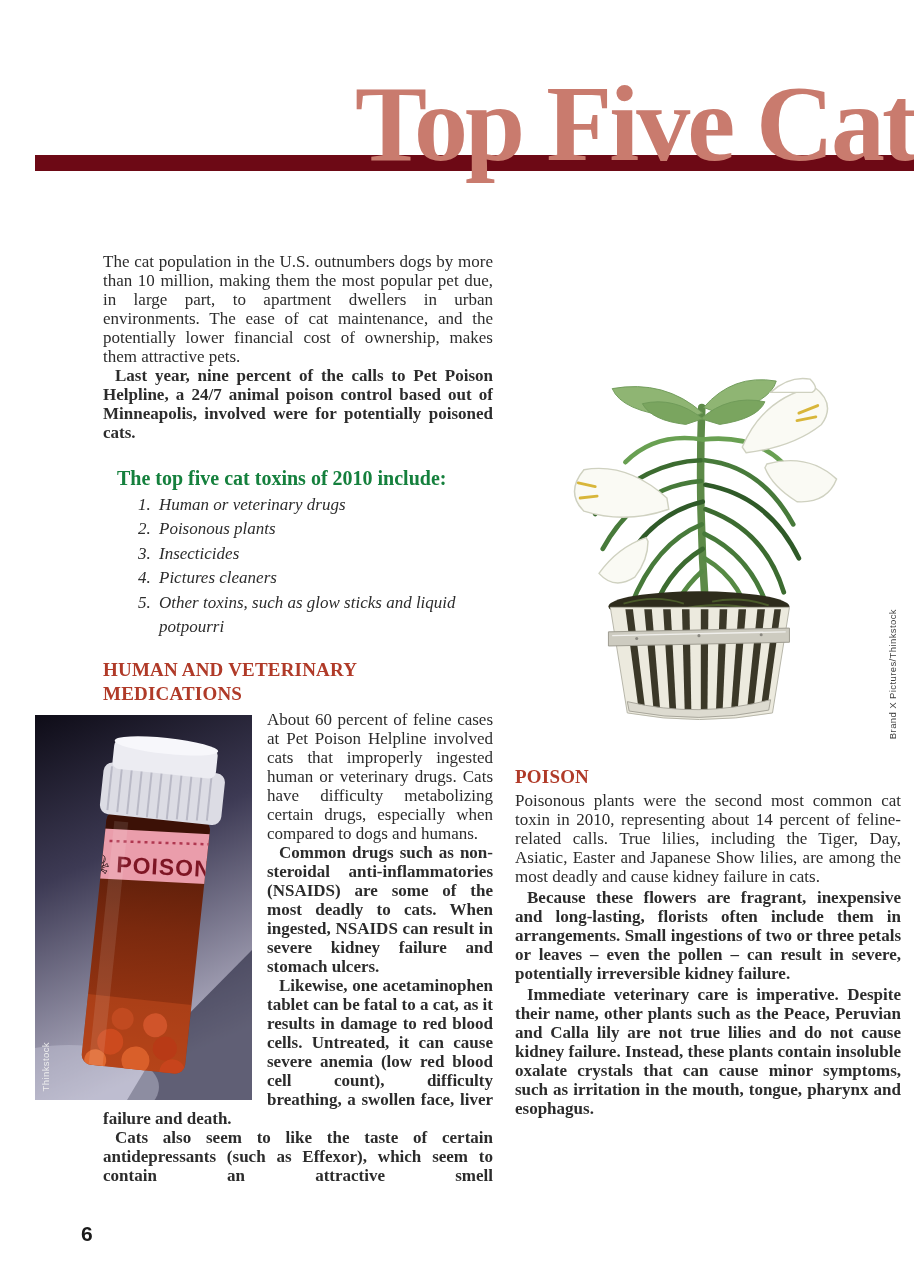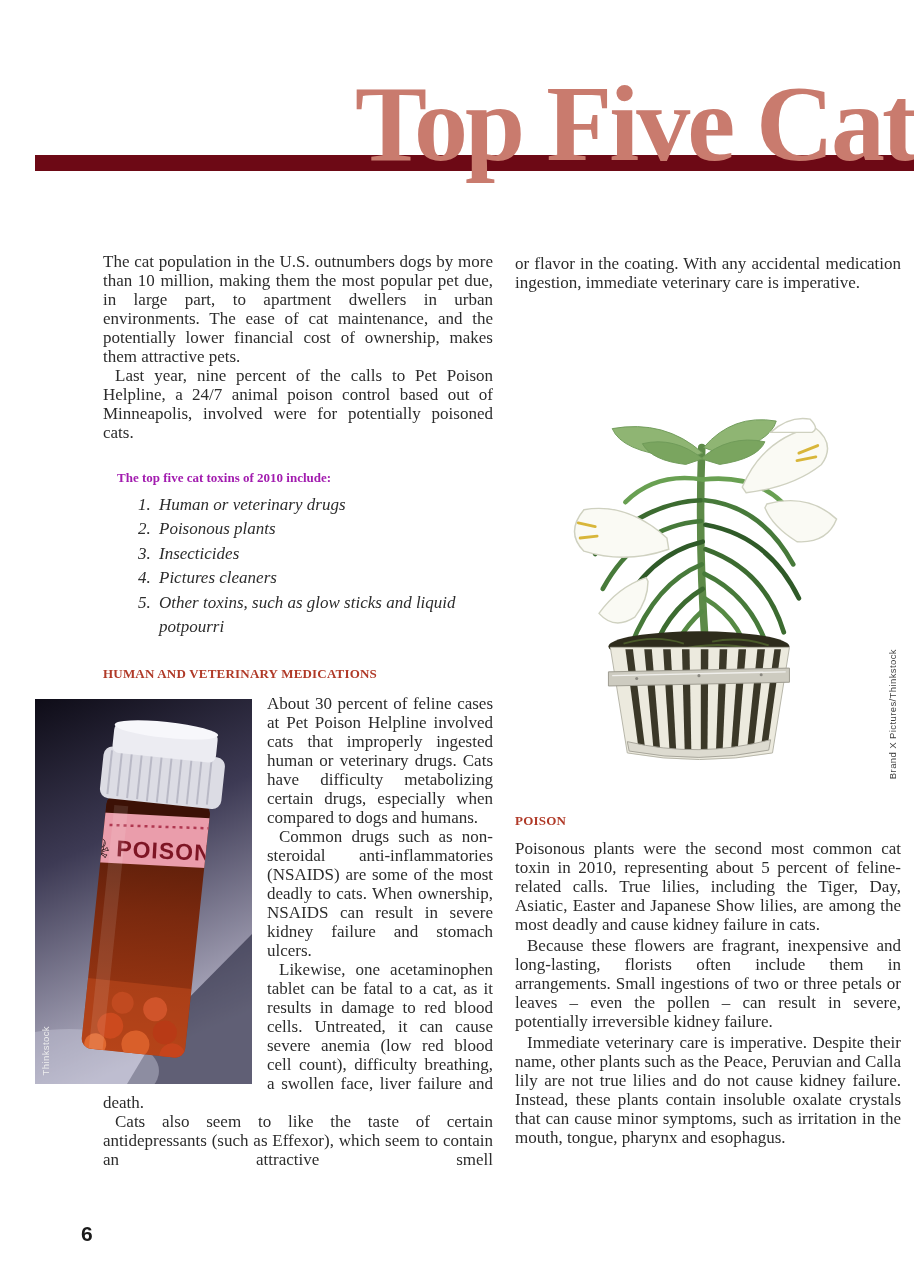--- a/index.html
+++ b/index.html
@@ -17,30 +17,30 @@
   
   .article{
     position:absolute;left:0;top:0;width:914px;box-sizing:border-box;
     padding:252px 48px 0 68px;display:flex;gap:22px;
   }
   .col-left{width:390px;flex:0 0 390px;}
   .col-right{width:386px;flex:0 0 386px;}
   p.body{
     margin:0;font-size:17px;line-height:19px;text-align:justify;color:#2c2c2c;
   }
-  p.indent{text-indent:12px;}
+  p.indent{text-indent:12px;font-weight:bold;}
   p.fulljust{text-align-last:justify;}
   
   .toxins{margin:24px 0 0 14px;}
-  .toxins h3{margin:0;font-size:13px;line-height:24.5px;font-weight:bold;color:#a21caf;}
+  .toxins h3{margin:0;font-size:20px;line-height:24.5px;font-weight:bold;color:#15803d;}
   .toxins ol{margin:2px 0 0 0;padding:0 0 0 38px;font-size:17px;line-height:24.5px;color:#2c2c2c;font-style:italic;}
   .toxins li{padding-left:4px;}
   
   .red-heading{
-    margin:22px 0 0 0;font-size:13px;line-height:32px;font-weight:bold;
+    margin:22px 0 0 0;font-size:19px;line-height:24px;font-weight:bold;
     color:#b03a28;letter-spacing:0.2px;
   }
   .col-left .red-heading{margin-top:18px;margin-bottom:0;}
   .med-body{margin-top:4px;}
   .med-body::after{content:"";display:block;clear:both;}
   
   .pill-figure{
     float:left;width:217px;height:385px;margin:5px 15px 6px -68px;position:relative;
     padding:0;
   }
@@ -150,29 +150,28 @@
                   <line x1="148" y1="55" x2="148" y2="101"></line>
                 <line x1="158" y1="56" x2="158" y2="100"></line>
               </g>
               <rect x="58" y="28" width="104" height="30" rx="7" fill="#ececf2"></rect>
               <ellipse cx="110" cy="30" rx="52" ry="8" fill="#f7f7fb"></ellipse>
             </g>
           </svg>
           <span class="vcredit pill-credit">Thinkstock</span>
         </figure>
 
-        <p class="body">About 30 percent of feline cases at Pet Poison Helpline involved cats that improperly ingested human or veterinary drugs. Cats have difficulty metabolizing certain drugs, especially when compared to dogs and humans.</p>
-        <p class="body indent">Common drugs such as non-steroidal anti-inflammatories (NSAIDS) are some of the most deadly to cats. When ownership, NSAIDS can result in severe kidney failure and stomach ulcers.</p>
+        <p class="body">About 60 percent of feline cases at Pet Poison Helpline involved cats that improperly ingested human or veterinary drugs. Cats have difficulty metabolizing certain drugs, especially when compared to dogs and humans.</p>
+        <p class="body indent">Common drugs such as non-steroidal anti-inflammatories (NSAIDS) are some of the most deadly to cats. When ingested, NSAIDS can result in severe kidney failure and stomach ulcers.</p>
         <p class="body indent">Likewise, one acetaminophen tablet can be fatal to a cat, as it results in damage to red blood cells. Untreated, it can cause severe anemia (low red blood cell count), difficulty breathing, a swollen face, liver failure and death.</p>
         <p class="body indent fulljust">Cats also seem to like the taste of certain antidepressants (such as Effexor), which seem to contain an attractive smell</p>
       </div>
     </div>
 
     <div class="col-right">
-      <p class="body">or flavor in the coating. With any accidental medication ingestion, immediate veterinary care is imperative.</p>
 
       <figure class="plant-figure">
         <svg width="330" height="445" viewBox="0 0 350 445">
           <rect width="350" height="445" fill="#ffffff"></rect>
 
           <path d="M183,305 C179,250 176,175 179,92" stroke="#5d8a48" stroke-width="8" fill="none" stroke-linecap="round"></path>
 
           <g fill="#8fb573" stroke="#6f9a58" stroke-width="1">
             <path d="M180,98 Q140,62 84,72 Q94,96 150,102 Q172,102 180,98 Z"></path>
             <path d="M181,92 Q212,56 258,64 Q252,86 202,100 Z"></path>
@@ -231,21 +230,21 @@
           <line x1="84" y1="334" x2="268" y2="330" stroke="#ffffff" stroke-width="1.5" opacity="0.7"></line>
           <circle cx="110" cy="337" r="1.6" fill="#8a8880"></circle>
             <circle cx="176" cy="334" r="1.6" fill="#8a8880"></circle>
             <circle cx="242" cy="333" r="1.6" fill="#8a8880"></circle>
           <path d="M100,404 Q176,422 252,402 L250,413 Q176,428 102,414 Z" fill="#dddbd0" stroke="#a5a398" stroke-width="1"></path>
         </svg>
         <span class="vcredit plant-credit">Brand X Pictures/Thinkstock</span>
       </figure>
 
       <h2 class="red-heading">POISON</h2>
-      <p class="body">Poisonous plants were the second most common cat toxin in 2010, representing about 5 percent of feline-related calls. True lilies, including the Tiger, Day, Asiatic, Easter and Japanese Show lilies, are among the most deadly and cause kidney failure in cats.</p>
+      <p class="body">Poisonous plants were the second most common cat toxin in 2010, representing about 14 percent of feline-related calls. True lilies, including the Tiger, Day, Asiatic, Easter and Japanese Show lilies, are among the most deadly and cause kidney failure in cats.</p>
       <p class="body indent">Because these flowers are fragrant, inexpensive and long-lasting, florists often include them in arrangements. Small ingestions of two or three petals or leaves – even the pollen – can result in severe, potentially irreversible kidney failure.</p>
       <p class="body indent">Immediate veterinary care is imperative. Despite their name, other plants such as the Peace, Peruvian and Calla lily are not true lilies and do not cause kidney failure. Instead, these plants contain insoluble oxalate crystals that can cause minor symptoms, such as irritation in the mouth, tongue, pharynx and esophagus.</p>
     </div>
   </main>
 
   <footer>
     <span class="pagenum">6</span>
   </footer>
 </div>
 

